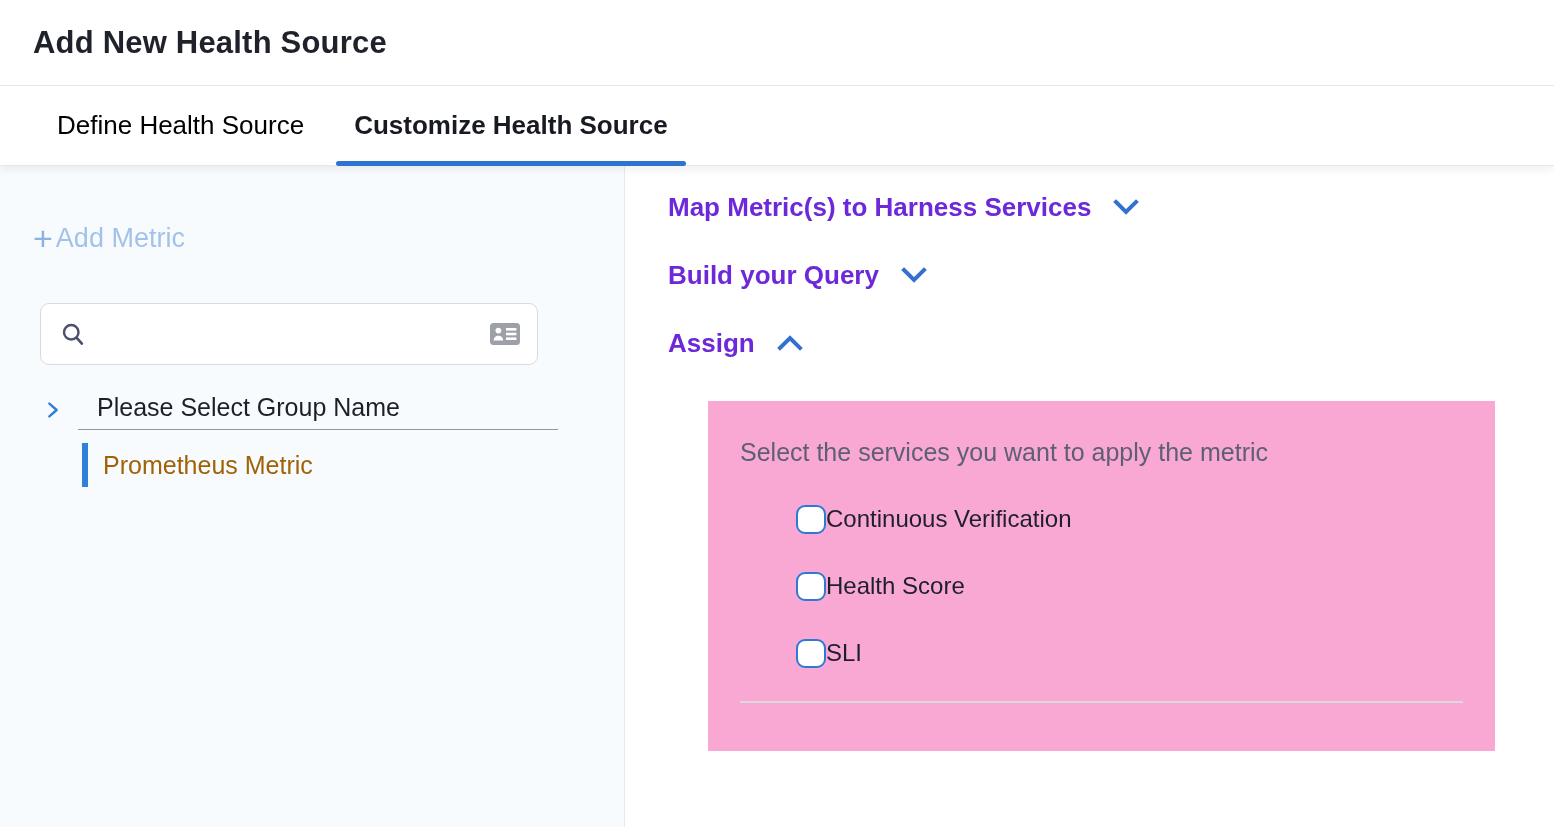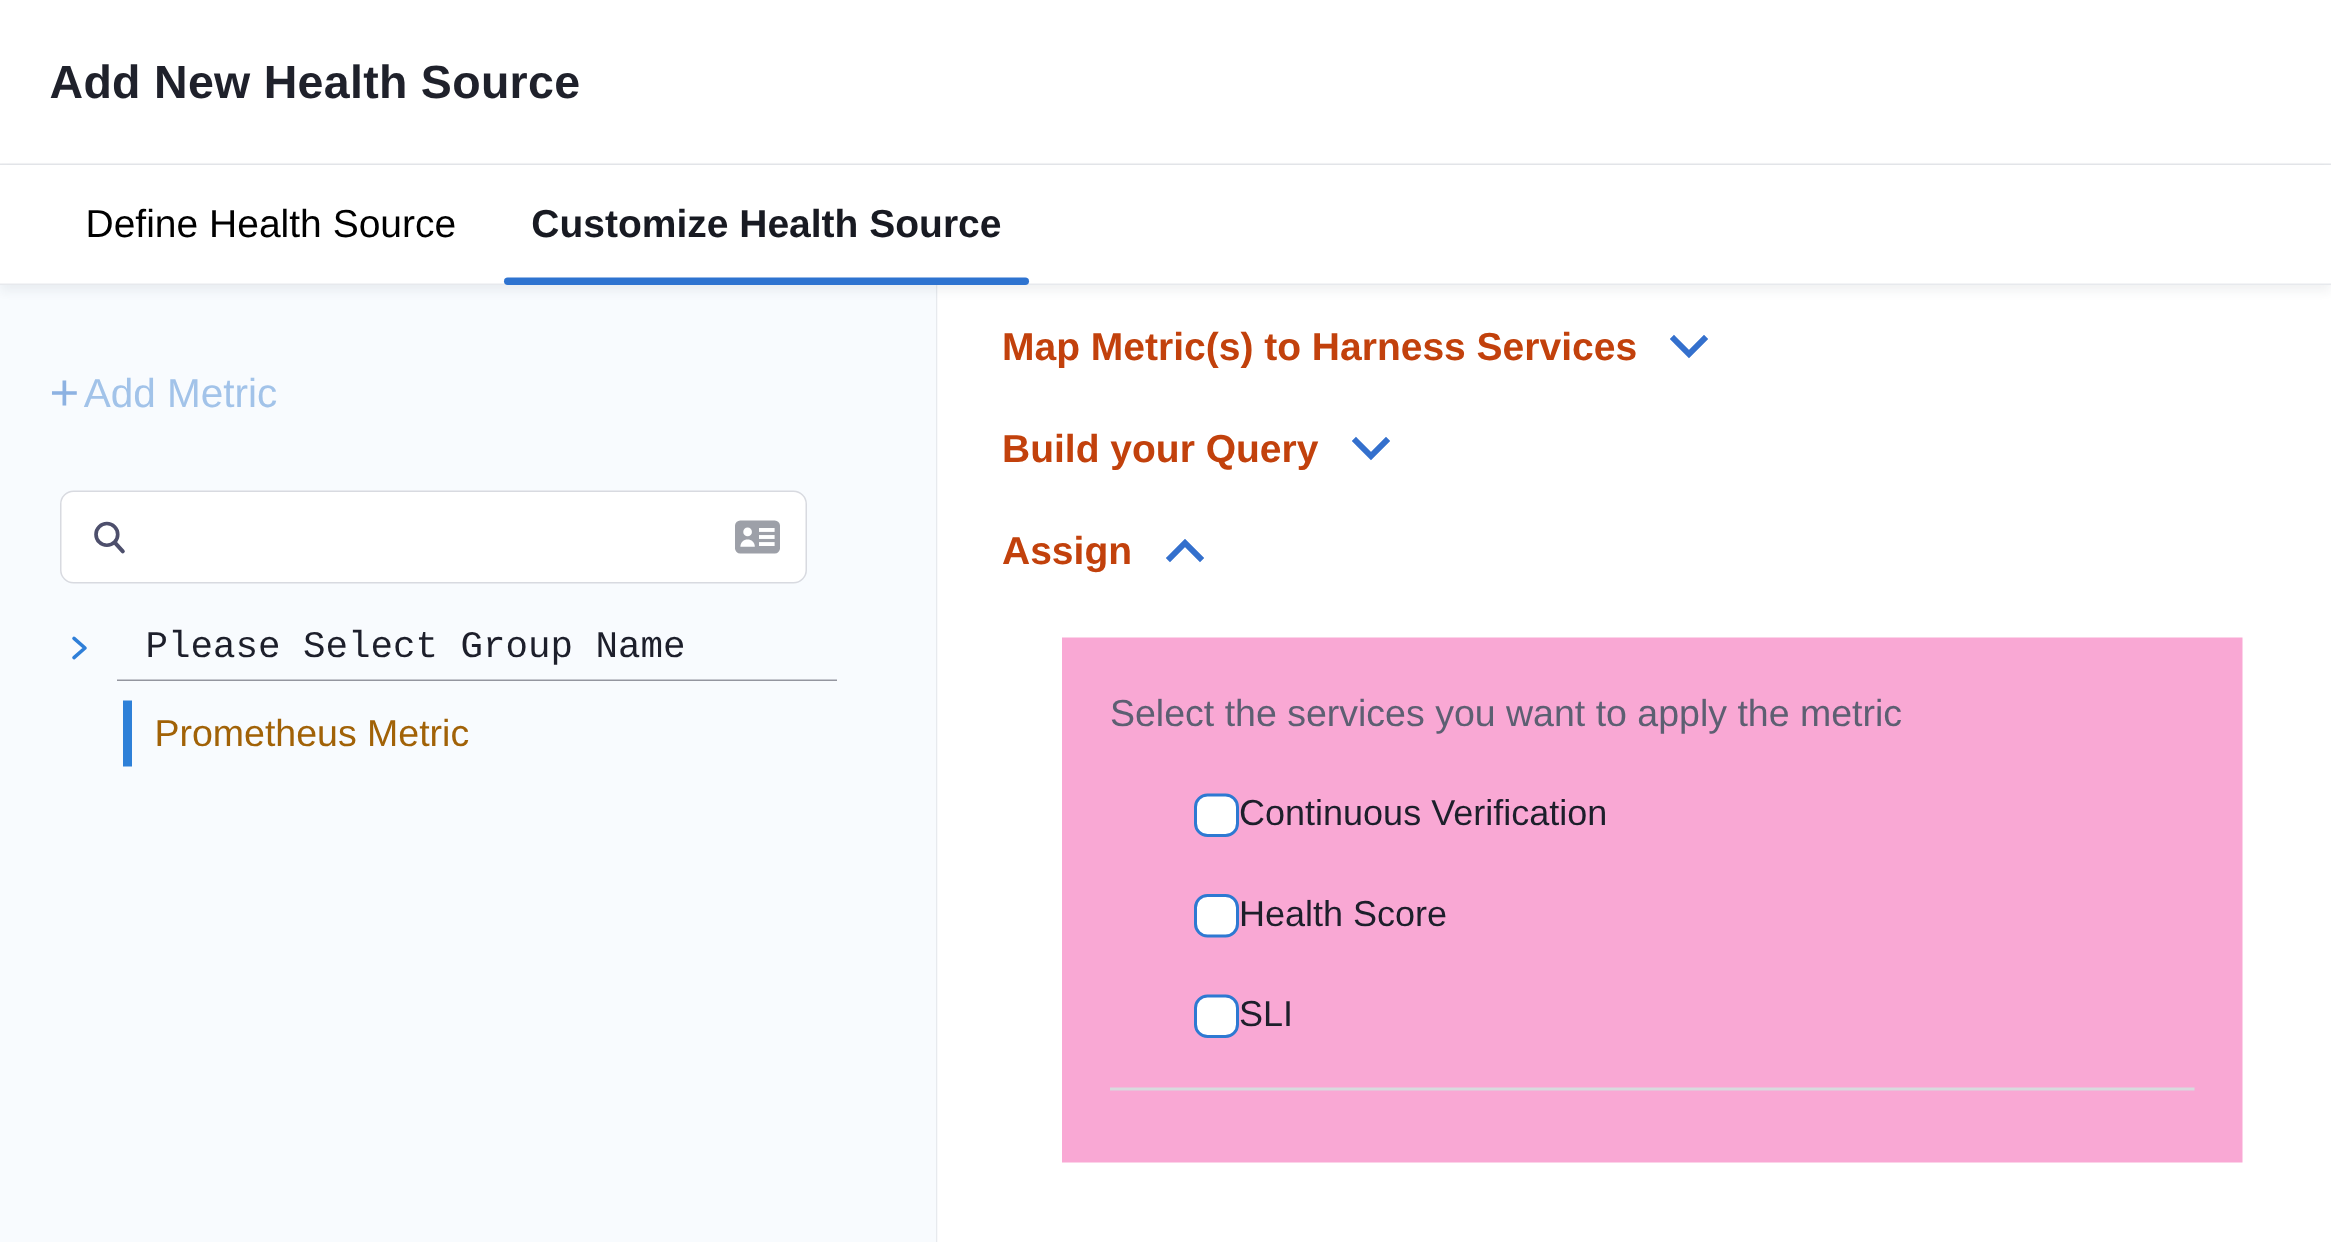--- a/index.html
+++ b/index.html
@@ -5,21 +5,21 @@
   * { margin: 0; padding: 0; box-sizing: border-box; }
   html, body { width: 1554px; height: 828px; overflow: hidden; }
   body {
     font-family: "Liberation Sans", "DejaVu Sans", sans-serif;
     background: #ffffff;
     color: #1d1f2b;
   }
 
   
   .page-header {
-    height: 110px;
+    height: 86px;
     display: flex;
     align-items: center;
     padding-left: 33px;
     border-bottom: 1px solid #e4e6ea;
     background: #ffffff;
   }
   .page-title {
     font-size: 31px;
     font-weight: 700;
     color: #1f212b;
@@ -111,23 +111,22 @@
     background: transparent;
     font-size: 22px;
     font-family: "Liberation Sans", "DejaVu Sans", sans-serif;
     color: #1d1f2b;
     margin-left: 12px;
     min-width: 0;
   }
   .group-row {
     margin-top: 28px;
     display: flex;
-    align-items: center;
-    cursor: pointer;
-    font-family: Liberation Mono, monospace;
+    align-items: flex-end;
+    cursor: pointer;
   }
   .group-chevron { margin-left: 42px; display: flex; }
   .group-label {
     margin-left: 33px;
     font-size: 25px;
     font-weight: 500;
     color: #1d1f2b;
   }
   .group-divider {
     margin: 7px 0 0 78px;
@@ -163,21 +162,21 @@
     align-items: center;
     gap: 18px;
     height: 30px;
     cursor: pointer;
     user-select: none;
   }
   .section-header + .section-header { margin-top: 38px; }
   .section-title {
     font-size: 26px;
     font-weight: 700;
-    color: #c2410c;
+    color: #6d28d9;
   }
   .chev { display: flex; }
 
   .assign-card {
     margin: 43px 0 0 40px;
     width: 787px;
     height: 350px;
     background: #f9a8d4;
     padding: 37px 0 0 32px;
   }

